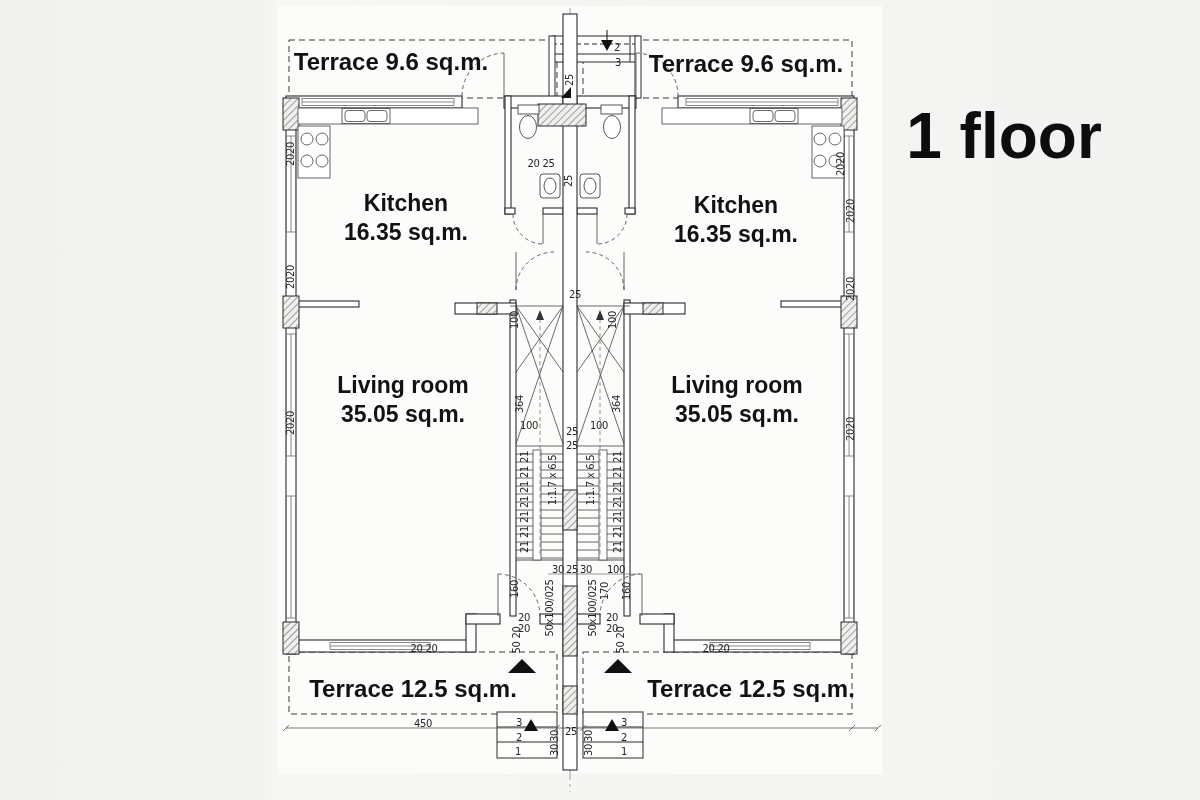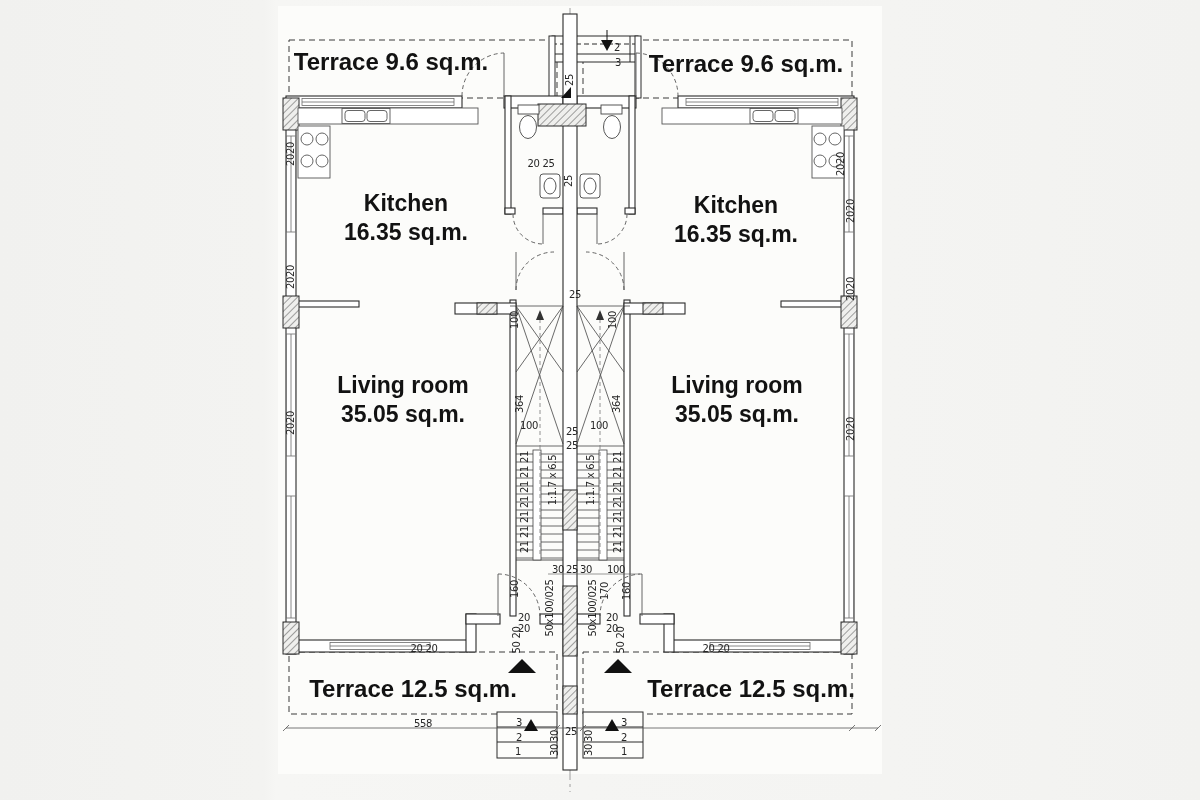--- a/index.html
+++ b/index.html
@@ -359,28 +359,29 @@
       <span class="dim-label" style="left: 524px; top: 617px;">20</span>
       <span class="dim-label" style="left: 524px; top: 628px;">20</span>
       <span class="dim-label" style="left: 612px; top: 617px;">20</span>
       <span class="dim-label" style="left: 612px; top: 628px;">20</span>
       <span class="dim-label" style="left: 516px; top: 640px; transform: translate(-50%, -50%) rotate(-90deg);">50 20</span>
       <span class="dim-label" style="left: 620px; top: 640px; transform: translate(-50%, -50%) rotate(-90deg);">50 20</span>
       <span class="dim-label" style="left: 549px; top: 608px; transform: translate(-50%, -50%) rotate(-90deg);">50x100/025</span>
       <span class="dim-label" style="left: 592px; top: 608px; transform: translate(-50%, -50%) rotate(-90deg);">50x100/025</span>
       <span class="dim-label" style="left: 424px; top: 648px;">20 20</span>
       <span class="dim-label" style="left: 716px; top: 648px;">20 20</span>
-      <span class="dim-label" style="left: 423px; top: 723px;">558</span>
+      <span class="dim-label" style="left: 423px; top: 723px;">450</span>
       <span class="dim-label" style="left: 571px; top: 731px;">25</span>
       <span class="dim-label" style="left: 519px; top: 722px;">3</span>
       <span class="dim-label" style="left: 519px; top: 737px;">2</span>
       <span class="dim-label" style="left: 518px; top: 751px;">1</span>
       <span class="dim-label" style="left: 624px; top: 722px;">3</span>
       <span class="dim-label" style="left: 624px; top: 737px;">2</span>
       <span class="dim-label" style="left: 624px; top: 751px;">1</span>
       <span class="dim-label" style="left: 554px; top: 736px; transform: translate(-50%, -50%) rotate(-90deg);">30</span>
       <span class="dim-label" style="left: 554px; top: 750px; transform: translate(-50%, -50%) rotate(-90deg);">30</span>
       <span class="dim-label" style="left: 588px; top: 736px; transform: translate(-50%, -50%) rotate(-90deg);">30</span>
       <span class="dim-label" style="left: 588px; top: 750px; transform: translate(-50%, -50%) rotate(-90deg);">30</span>
     </div>
 
+<div class="page-title">1 floor</div>
 
 </div>
 
 </body></html>

